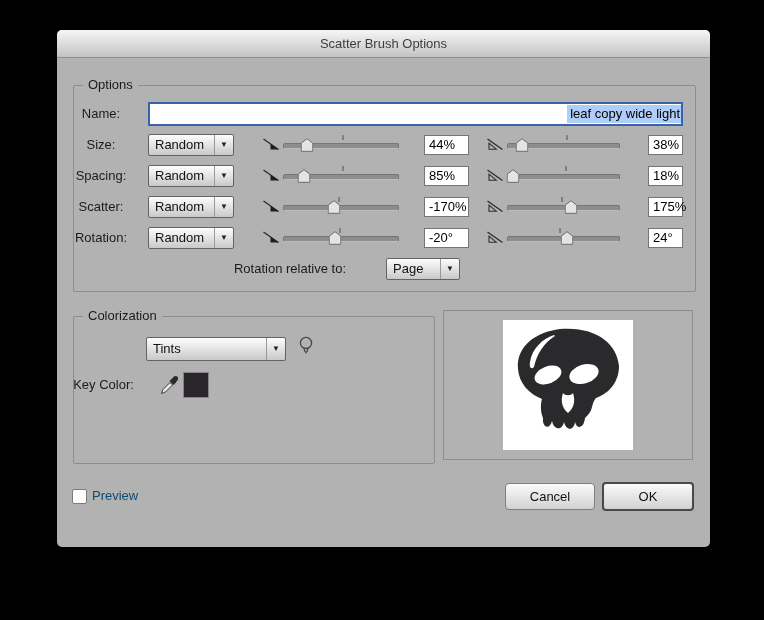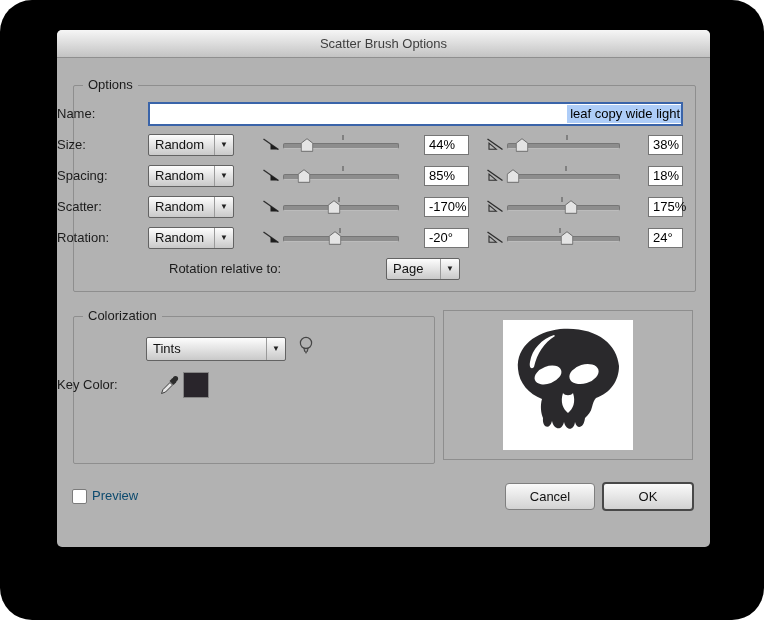--- a/index.html
+++ b/index.html
@@ -1,21 +1,21 @@
 <!DOCTYPE html>
 <html><head>
 <meta charset="utf-8">
 <style>
   html,body{margin:0;padding:0;}
-  .stage{position:relative;width:764px;height:620px;background:#000;font-family:"Liberation Sans","DejaVu Sans",sans-serif;border-radius:32px;-webkit-font-smoothing:antialiased;}
+  .stage{position:relative;width:764px;height:620px;background:#000;font-family:"Liberation Sans","DejaVu Sans",sans-serif;-webkit-font-smoothing:antialiased;}
   .dialog{position:absolute;left:57px;top:30px;width:653px;height:517px;background:#b2b2b2;border-radius:5px;overflow:hidden;box-shadow:0 8px 24px rgba(0,0,0,.6);}
   .titlebar{position:absolute;left:0;top:0;width:100%;height:27px;background:linear-gradient(#f6f6f6,#c3c3c3);border-bottom:1px solid #8f8f8f;text-align:center;line-height:27px;font-size:13px;color:#3e3e3e;}
   .groupbox{position:absolute;border:1px solid #8e8e8e;border-radius:2px;}
   .grouplabel{position:absolute;top:-9px;left:9px;background:#b2b2b2;padding:0 5px;font-size:13px;color:#1b1b1b;}
-  .lbl{position:absolute;font-size:13px;color:#1b1b1b;text-align:left;}
+  .lbl{position:absolute;font-size:13px;color:#1b1b1b;text-align:center;}
   .dropdown{position:absolute;height:22px;background:linear-gradient(#fdfdfd,#c9c9c9);border:1px solid #636363;border-radius:2px;display:flex;align-items:stretch;box-sizing:border-box;cursor:default;}
   .dd-text{flex:1;font-size:13px;color:#111;padding-left:6px;line-height:20px;white-space:nowrap;overflow:hidden;}
   .dd-arrow{width:18px;border-left:1px solid #9a9a9a;text-align:center;font-size:8px;color:#222;line-height:20px;}
   .slider{position:absolute;height:22px;top:0;}
   .track{position:absolute;left:0;right:0;top:9px;height:4px;background:#8d8d8d;border:1px solid #767676;border-bottom-color:#bcbcbc;border-radius:2px;}
   .tick{position:absolute;top:1px;width:1px;height:5px;background:#4f4f4f;transform:translateX(-50%);}
   .thumb{position:absolute;top:4px;width:13px;height:14px;transform:translateX(-50%);}
   .valbox{position:absolute;top:1px;height:20px;background:#fff;border:1px solid #757575;box-sizing:border-box;font-size:13px;color:#000;line-height:18px;padding-left:4px;white-space:nowrap;}
   .param-row{position:absolute;left:0;width:653px;height:22px;}
   .marker{position:absolute;top:3px;width:18px;height:15px;}
@@ -187,21 +187,21 @@
       <div class="slider" style="left:450px;width:113px;">
         <div class="track"></div>
         <div class="tick" style="left: 47%;"></div>
         <div class="thumb" style="left: 53%;"><svg width="13" height="14" viewBox="0 0 13 14">
               <path d="M6.5 .7 L12.3 5.2 L12.3 13.3 L.7 13.3 L.7 5.2 Z" fill="#e4e4e4" stroke="#6d6d6d"></path>
             </svg></div>
       </div>
       <div class="valbox" style="left:591px;width:35px;"><span>24°</span></div>
     </div>
 
-    <span class="lbl" style="left:112px;top:228px;width:206px;line-height:22px;">Rotation relative to:</span>
+    <span class="lbl" style="left:130px;top:228px;width:206px;line-height:22px;">Rotation relative to:</span>
     <div class="dropdown" style="left:329px;top:228px;width:74px;">
       <span class="dd-text">Page</span>
       <span class="dd-arrow">▼</span>
     </div>
 
     <div class="groupbox" style="left:16px;top:286px;width:360px;height:146px;">
       <span class="grouplabel">Colorization</span>
     </div>
     <div class="dropdown" style="left:89px;top:307px;width:140px;height:24px;">
       <span class="dd-text" style="line-height:22px;">Tints</span>

